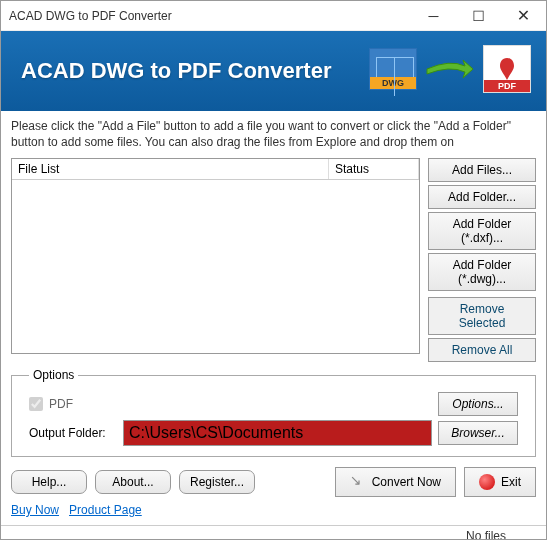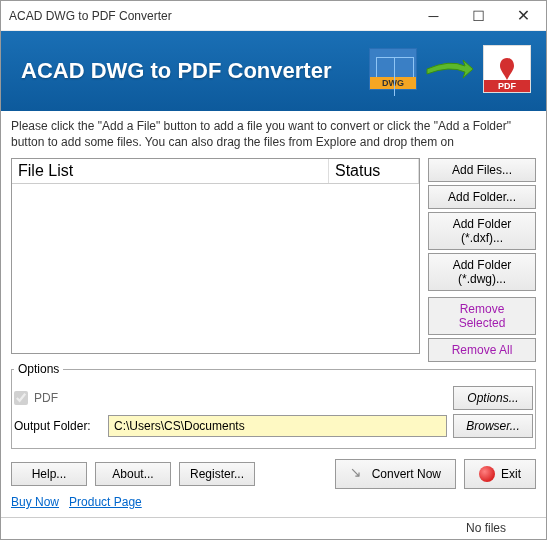--- a/index.html
+++ b/index.html
@@ -18,37 +18,37 @@
 .arrow { width: 50px; height: 30px; position: relative; }
 .arrow svg { width: 100%; height: 100%; }
 .pdf-icon { width: 48px; height: 48px; background: #fff; border: 1px solid #ddd; display: flex; flex-direction: column; align-items: center; justify-content: center; position: relative; }
 .pdf-icon svg { width: 30px; height: 30px; }
 .pdf-label { position: absolute; bottom: 0; left: 0; right: 0; background: #d32f2f; color: #fff; font-size: 9px; font-weight: bold; text-align: center; padding: 1px 0; }
 .content { padding: 8px 10px; }
 .instructions { font-size: 12px; color: #333; margin-bottom: 8px; line-height: 1.3; }
 .main-row { display: flex; gap: 8px; }
 .filelist-box { flex: 1; border: 1px solid #999; height: 196px; background: #fff; }
 .filelist-header { display: flex; border-bottom: 1px solid #ccc; background: #fff; }
-.filelist-header span { padding: 3px 6px; font-size: 16px; border-right: 1px solid #ddd; }
+.filelist-header span { padding: 3px 6px; font-size: 12px; border-right: 1px solid #ddd; }
 .fh-file { flex: 1; }
 .fh-status { width: 90px; }
 .btn-col { width: 108px; display: flex; flex-direction: column; gap: 3px; }
 .btn { background: linear-gradient(to bottom, #f8f8f8, #e8e8e8); border: 1px solid #999; padding: 4px 6px; font-size: 12px; text-align: center; cursor: pointer; font-family: inherit; }
-.btn:disabled { color: #a21caf; background: #f0f0f0; cursor: default; }
+.btn:disabled { color: #0c4a6e; background: #f0f0f0; cursor: default; }
 .btn-col .spacer { flex: 1; }
-fieldset { border: 1px solid #aaa; margin-top: 0; padding: 6px 2px 10px; }
+fieldset { border: 1px solid #aaa; margin-top: 6px; padding: 6px 17px 10px; }
 legend { font-size: 12px; padding: 0 4px; }
 .opt-row { display: flex; align-items: center; gap: 6px; margin-top: 4px; }
 .opt-label { width: 88px; font-size: 12px; }
 .opt-check { width: 14px; height: 14px; }
 .opt-text { font-size: 12px; color: #666; }
-.opt-input { flex: 1; border: 1px solid #999; padding: 3px 5px; font-size: 12px; background: #fef9c3; font-family: inherit; }
+.opt-input { flex: 1; border: 1px solid #999; padding: 3px 5px; font-size: 16px; background: #b91c1c; font-family: inherit; }
 .opt-btn { width: 80px; font-style: italic; }
 .bottom-row { display: flex; gap: 8px; margin-top: 10px; align-items: center; }
-.bottom-row .btn { width: 76px; }
+.bottom-row .btn { width: 76px; border-radius: 7px; }
 .bottom-spacer { flex: 1; }
 .big-btn { background: linear-gradient(to bottom, #f8f8f8, #e8e8e8); border: 1px solid #999; padding: 6px 14px; font-size: 12px; display: flex; align-items: center; gap: 6px; cursor: pointer; font-family: inherit; }
 .link-row { margin-top: 6px; display: flex; gap: 10px; }
 .link-row a { color: #0066cc; font-size: 12px; text-decoration: underline; }
 .statusbar { border-top: 1px solid #ccc; padding: 3px 10px; font-size: 12px; color: #333; display: flex; }
 .statusbar span { margin-left: auto; margin-right: 30px; }
 .bullet-red { width: 16px; height: 16px; background: radial-gradient(circle at 35% 35%, #ff8080, #cc0000); border-radius: 50%; }
 .conv-icon { width: 16px; height: 16px; position: relative; }
 .conv-icon::before { content: "↘"; position: absolute; font-size: 14px; color: #888; top: -2px; left: 0; }
 </style>

